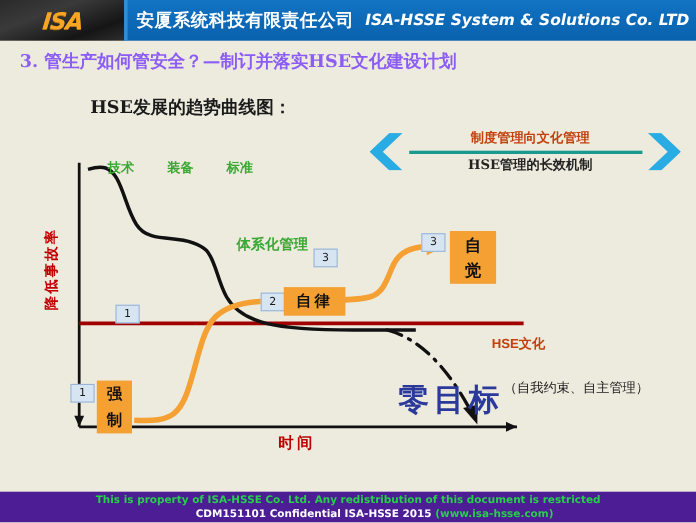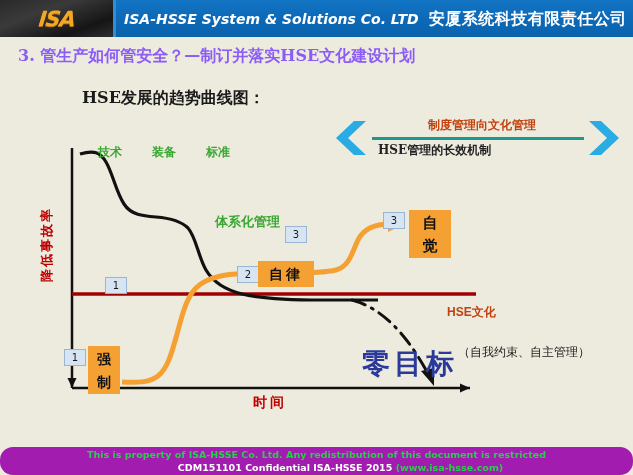--- a/index.html
+++ b/index.html
@@ -42,21 +42,21 @@
     background:#29ace3;
     clip-path:polygon(100% 0%,60% 0%,0% 50%,60% 100%,100% 100%,40% 50%);}
   #banner-right-chev{position:absolute;left:253px;top:9px;width:30px;height:34px;
     background:#29ace3;
     clip-path:polygon(0% 0%,40% 0%,100% 50%,40% 100%,0% 100%,60% 50%);}
   #banner-line{position:absolute;left:36px;top:25px;width:212px;height:3px;
     background:#1a9a8f;}
   #banner-t1{position:absolute;left:42px;top:5px;width:208px;text-align:center;
     font-family:"DejaVu Serif","Liberation Serif",serif;
     font-size:12px;font-weight:bold;color:#c2410c;white-space:nowrap;}
-  #banner-t2{position:absolute;left:42px;top:30px;width:208px;
+  #banner-t2{position:absolute;left:42px;top:30px;width:208px;text-align:center;
     font-family:"DejaVu Serif","Liberation Serif",serif;
     font-size:12px;font-weight:bold;color:#222;white-space:nowrap;}
 
   
   #chart{position:absolute;left:0px;top:130px;width:633px;height:290px;}
   #chart svg{position:absolute;left:0;top:0;}
 
   .glabel{position:absolute;font-family:"DejaVu Serif","Liberation Serif",serif;
     font-size:12px;font-weight:bold;color:#3aa832;white-space:nowrap;}
   #lab-jishu{left:98px;top:14px;}
@@ -99,38 +99,38 @@
   #hse-sub{position:absolute;left:458px;top:194px;
     font-family:"DejaVu Serif","Liberation Serif",serif;
     font-size:12px;color:#1a1a1a;white-space:nowrap;margin-top:20px;}
   #zero-goal{position:absolute;left:362px;top:215px;
     font-family:"DejaVu Serif","Liberation Serif",serif;
     font-size:28px;font-weight:bold;color:#2b3a9a;letter-spacing:4px;
     white-space:nowrap;}
 
   
   #footer{position:absolute;left:0;top:447px;width:633px;height:28px;
-    background:#a21caf;border-radius:13px;}
+    background:#4c1d95;}
   #footer-l1{position:absolute;left:0;top:2px;width:633px;text-align:center;
     font-size:9.5px;font-weight:bold;color:#27d04b;white-space:nowrap;}
   #footer-l2{position:absolute;left:0;top:15px;width:633px;text-align:center;
     font-size:9.5px;font-weight:bold;color:#ffffff;white-space:nowrap;margin-left:24px;}
   #footer-l2 .site{color:#27d04b;}
 </style>
 </head>
 <body>
 
 <div id="header">
   <div id="header-dark"></div>
   <div id="logo">ISA</div>
   <div id="header-blue"></div>
   <div id="header-blue-edge"></div>
   <div id="header-text">
+    <span id="header-cn">安厦系统科技有限责任公司</span>
     <span id="header-en">ISA-HSSE  System &amp; Solutions Co. LTD</span>
-    <span id="header-cn">安厦系统科技有限责任公司</span>
   </div>
 </div>
 
 <div id="title">3. 管生产如何管安全？—制订并落实HSE文化建设计划</div>
 <div id="subtitle">HSE发展的趋势曲线图：</div>
 
 <div id="banner">
   <div id="banner-left-chev"></div>
   <div id="banner-right-chev"></div>
   <div id="banner-line"></div>

